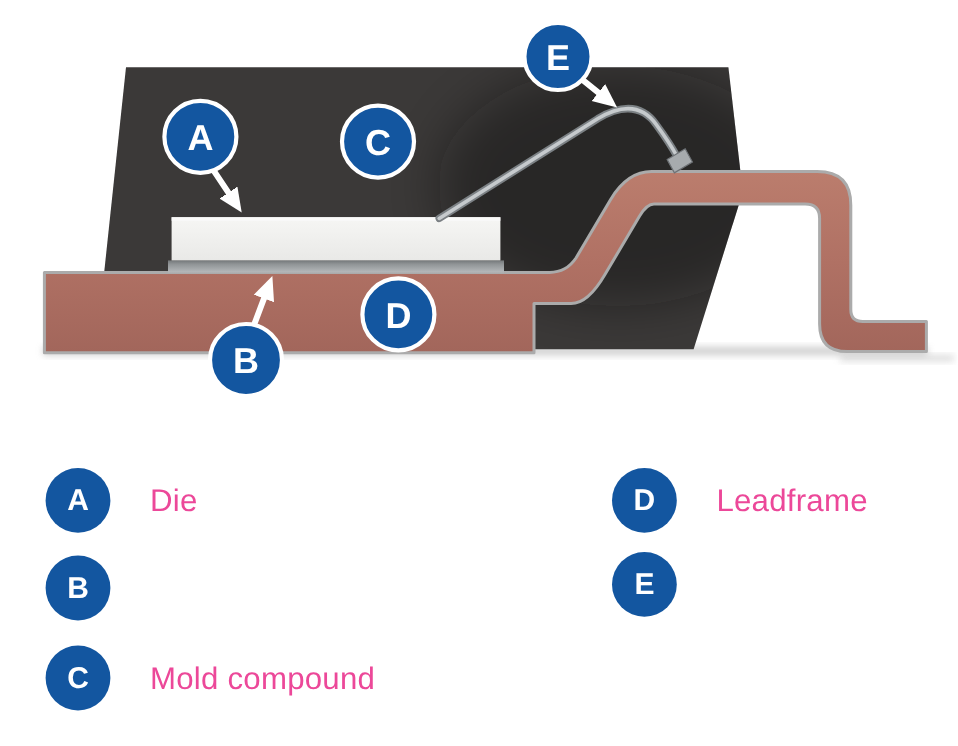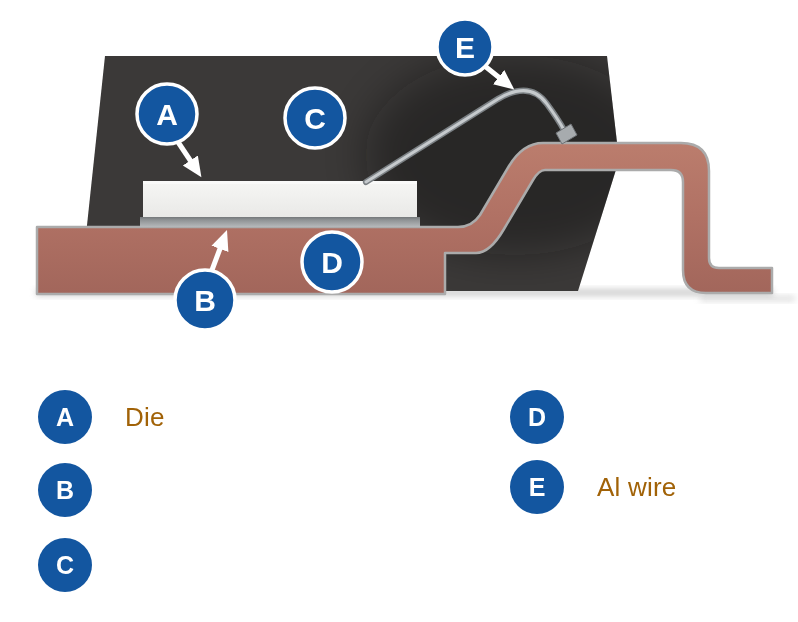--- a/index.html
+++ b/index.html
@@ -14,21 +14,21 @@
   }
   .legend-row{
     position:absolute;display:flex;align-items:center;height:54px;
   }
   .legend-badge{
     width:54px;height:54px;border-radius:50%;background:#1356a0;
     color:#ffffff;font-weight:bold;font-size:25px;line-height:54px;
     text-align:center;flex:0 0 54px;
   }
   .legend-label{
-    margin-left:33px;font-size:26px;color:#a16207;letter-spacing:0.2px;
+    margin-left:33px;font-size:26px;color:#ec4899;letter-spacing:0.2px;
     white-space:nowrap;
   }
 </style>
 </head>
 <body>
 
 <div id="stage">
 
   <svg id="diagram-svg" width="798" height="622" viewBox="0 0 798 622">
     <defs>
@@ -108,22 +108,23 @@
 
   <div class="legend-row" style="left:38px;top:390px;">
     <div class="legend-badge">A</div>
     <div class="legend-label">Die</div>
   </div>
   <div class="legend-row" style="left:38px;top:463px;">
     <div class="legend-badge">B</div>
   </div>
   <div class="legend-row" style="left:38px;top:538px;">
     <div class="legend-badge">C</div>
+    <div class="legend-label">Mold compound</div>
   </div>
   <div class="legend-row" style="left:510px;top:390px;">
     <div class="legend-badge">D</div>
+    <div class="legend-label">Leadframe</div>
   </div>
   <div class="legend-row" style="left:510px;top:460px;">
     <div class="legend-badge">E</div>
-    <div class="legend-label">Al wire</div>
   </div>
 
 </div>
 
 </body></html>

